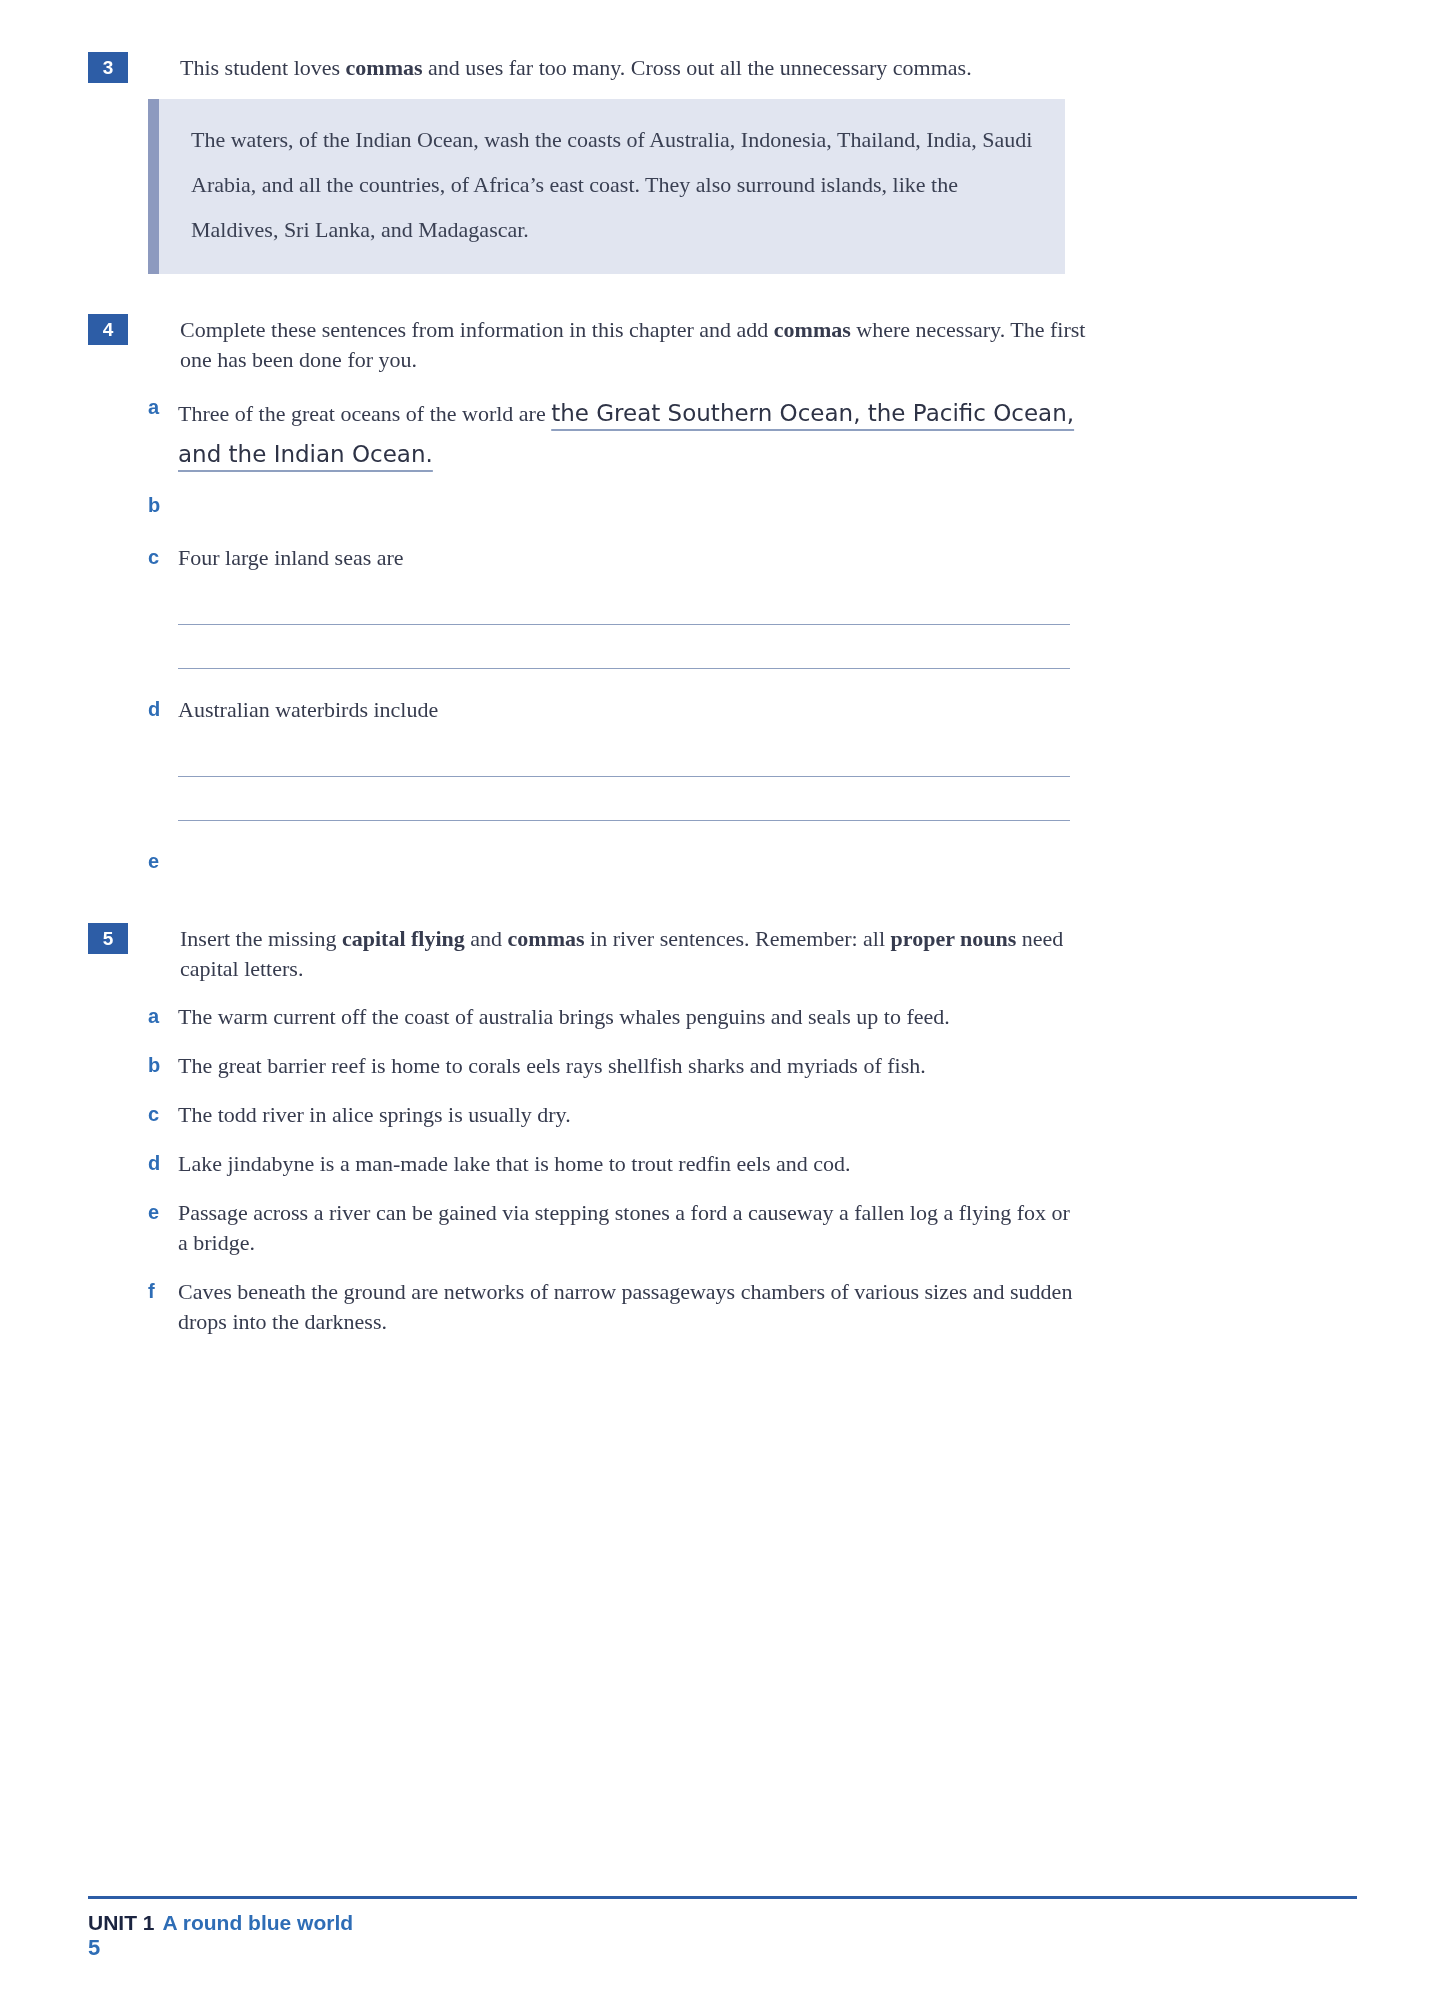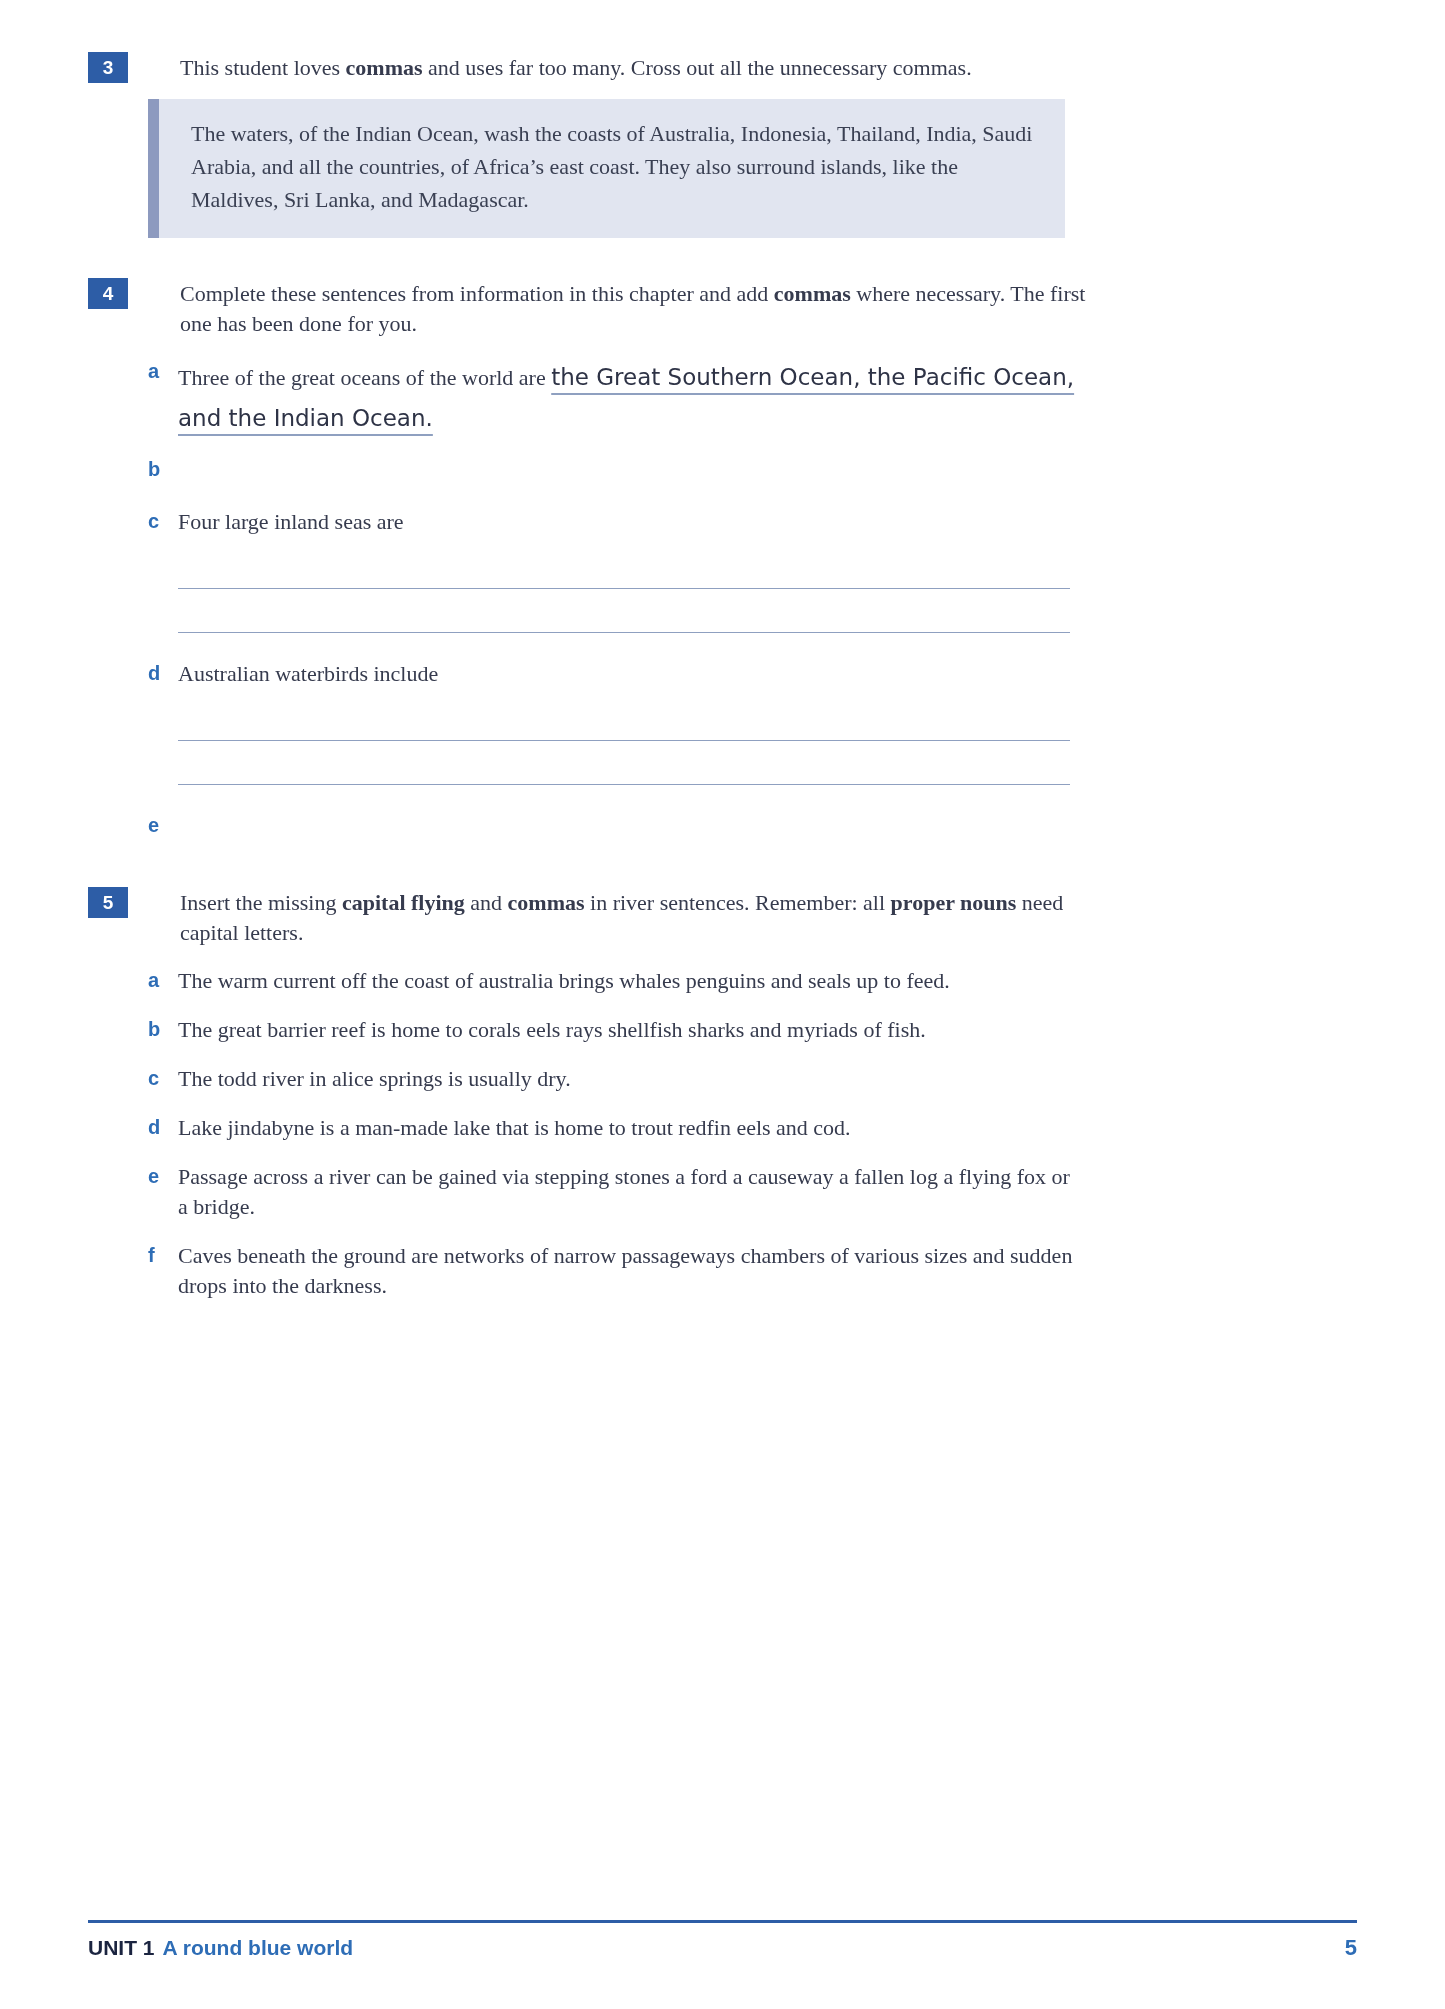--- a/index.html
+++ b/index.html
@@ -45,21 +45,21 @@
   
   .passage-box {
     margin: 16px 0 0 60px;
     width: 917px;
     background: #e1e5f0;
     border-left: 11px solid #8d9abf;
     padding: 18px 28px 22px 32px;
   }
   .passage-box p {
     font-size: 22px;
-    line-height: 33px;
+    line-height: 45px;
     color: #3a4053;
   }
 
   .section-gap-40 { margin-top: 40px; }
   .section-gap-50 { margin-top: 50px; }
 
   .items { margin: 18px 0 0 60px; }
   .item {
     display: grid;
     grid-template-columns: 30px 1fr;
@@ -104,20 +104,21 @@
     right: 88px;
     bottom: 48px;
     border-top: 3px solid #2d5da6;
     padding-top: 12px;
     display: flex;
     justify-content: space-between;
     align-items: baseline;
     font-family: "Liberation Sans", sans-serif;
     font-weight: bold;
     font-size: 21px;
+    flex-direction: column;
   }
   .footer .unit-label { color: #1b2440; }
   .footer .unit-title { color: #2e6db6; margin-left: 8px; }
   .footer .page-num { color: #2e6db6; font-size: 22px; }
 </style>
 </head>
 <body>
 
 <div class="page">
 

